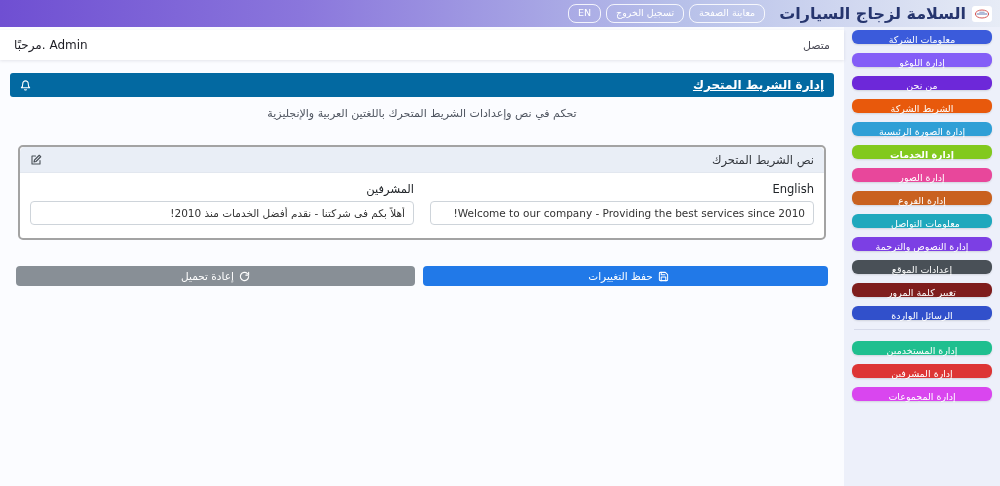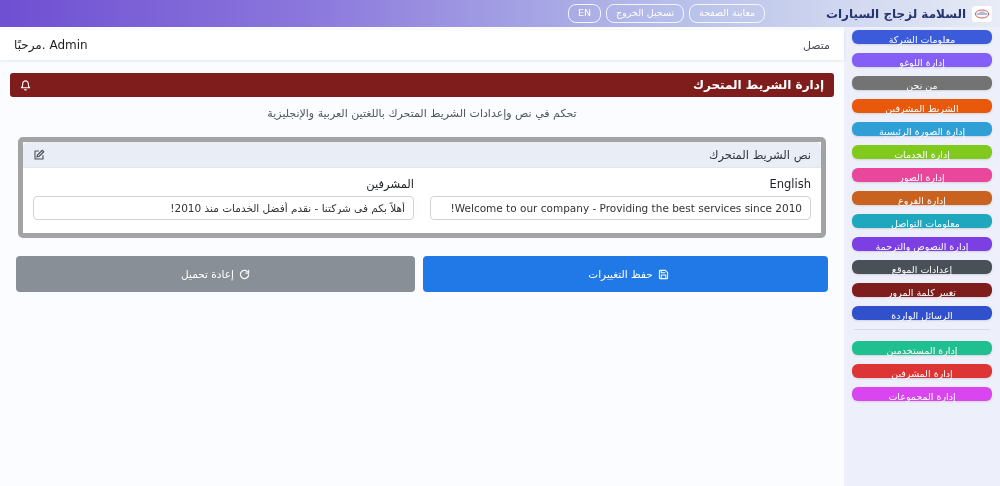--- a/index.html
+++ b/index.html
@@ -12,21 +12,21 @@
   
   .topbar {
     height: 27px; display: flex; align-items: center; padding: 0 8px;
     background: linear-gradient(90deg, #6f4fd2 0%, #8a76dc 30%, #b7c0e9 68%, #e7ecf6 100%);
   }
   .brand { display: flex; align-items: center; gap: 6px; }
   .brand-logo {
     width: 20px; height: 16px; background: #fff; border-radius: 3px;
     display: flex; align-items: center; justify-content: center;
   }
-  .brand-title { color: #26356e; font-size: 12px; font-weight: bold; text-align: right; }
+  .brand-title { color: #26356e; font-size: 16px; font-weight: bold; text-align: right; }
   .topbar-buttons { display: flex; gap: 5px; margin-right: auto; margin-left: 560px; }
   .tb-btn {
     border: 1px solid rgba(255,255,255,.85); background: transparent; color: #fff;
     font-size: 9.5px; padding: 2px 9px; border-radius: 8px; cursor: pointer;
     font-family: inherit; white-space: nowrap; line-height: 1.3;
   }
   
   .layout { display: flex; height: 459px; }
   
   .sidebar { width: 156px; background: #edf0fa; padding: 3px 8px 0; overflow: hidden; }
@@ -46,37 +46,37 @@
   }
   .welcome-status { font-size: 11px; color: #4a4a55; }
   .welcome-greeting { font-size: 12px; font-weight: normal; color: #1d1d24; }
   .banner {
     margin: 13px 10px 0; height: 24px; border-radius: 3px; padding: 0 10px;
     display: flex; align-items: center; justify-content: space-between; color: #fff;
   }
   .banner-title { font-size: 12px; font-weight: bold; }
   .banner .icon svg { display: block; }
   .subtitle { text-align: center; font-size: 11px; color: #4f5560; margin: 10px 0 9px; }
-  .card { margin: 8px 18px; background: #fff; border: 5px solid #a3a3a3; border-radius: 5px; }
+  .card { margin: 16px 18px; background: #fff; border: 2px solid #a3a3a3; border-radius: 5px; }
   .card-header {
     background: #e9eef6; height: 26px; padding: 0 10px; border-radius: 5px 5px 0 0;
     border-bottom: 1px solid #e2e7ef; display: flex; align-items: center;
     justify-content: space-between; font-size: 11.5px; color: #32363c;
   }
   .edit-ic { color: #495057; cursor: pointer; display: flex; }
   .card-body { padding: 9px 10px 13px; display: flex; gap: 16px; }
   .field { flex: 1; }
   .field label { display: block; font-size: 11.5px; color: #212529; margin-bottom: 5px; }
   .field input {
     width: 100%; height: 24px; border: 1px solid #ced4da; border-radius: 4px;
     padding: 0 8px; font-size: 10.5px; color: #333; font-family: inherit; background: #fff;
   }
   .actions { margin: 10px 16px 0; display: flex; gap: 8px; }
   .action-btn {
-    flex: 1; height: 36px; border: none; border-radius: 4px; color: #fff;
+    flex: 1; height: 20px; border: none; border-radius: 4px; color: #fff;
     font-size: 10.5px; display: flex; align-items: center; justify-content: center;
     gap: 5px; cursor: pointer; font-family: inherit;
   }
   .action-btn svg { flex: 0 0 auto; }
 </style>
 </head>
 <body>
 
 <header class="topbar">
   <div class="brand">
@@ -94,24 +94,24 @@
     <button class="tb-btn">تسجيل الخروج</button>
     <button class="tb-btn">EN</button>
   </div>
 </header>
 
 <div class="layout">
 
   <nav class="sidebar">
     <button class="side-btn" style="background-color: rgb(59, 91, 219);">معلومات الشركة</button>
     <button class="side-btn" style="background-color: rgb(132, 94, 247);">إدارة اللوغو</button>
-    <button class="side-btn" style="background-color: #737373;">من نحن</button>
-    <button class="side-btn" style="background-color: rgb(232, 89, 12);">الشريط المشرفين</button>
+    <button class="side-btn" style="background-color: #6d28d9;">من نحن</button>
+    <button class="side-btn" style="background-color: rgb(232, 89, 12);">الشريط الشركة</button>
     <button class="side-btn" style="background-color: rgb(47, 159, 214); margin-left: 12px;">إدارة الصورة الرئيسية</button>
-    <button class="side-btn" style="background-color: rgb(130, 201, 30);">إدارة الخدمات</button>
+    <button class="side-btn" style="background-color: rgb(130, 201, 30); font-weight: bold;">إدارة الخدمات</button>
     <button class="side-btn" style="background-color: rgb(232, 71, 155);">إدارة الصور</button>
     <button class="side-btn" style="background-color: rgb(201, 97, 31);">إدارة الفروع</button>
     <button class="side-btn" style="background-color: rgb(31, 168, 189); padding-left: 7px;">معلومات التواصل</button>
     <button class="side-btn" style="background-color: rgb(124, 63, 228);">إدارة النصوص والترجمة</button>
     <button class="side-btn" style="background-color: rgb(73, 80, 87);">إعدادات الموقع</button>
     <button class="side-btn" style="background-color: #7f1d1d;">تغيير كلمة المرور</button>
     <button class="side-btn" style="background-color: rgb(49, 80, 203);">الرسائل الواردة</button>
     <hr class="side-divider">
     <button class="side-btn" style="background-color: rgb(31, 191, 143);">إدارة المستخدمين</button>
     <button class="side-btn" style="background-color: rgb(221, 53, 53);">إدارة المشرفين</button>
@@ -119,21 +119,21 @@
 
   </nav>
 
   <main class="main">
 
     <div class="welcome">
       <span class="welcome-status">متصل</span>
       <span class="welcome-greeting" dir="ltr">مرحبًا. Admin</span>
     </div>
 
-    <div class="banner" style="background-color: #7f1d1d;">
+    <div class="banner" style="background-color: #0369a1; text-decoration: underline;">
       <span class="banner-title">إدارة الشريط المتحرك</span>
       <span class="icon">
         <svg width="11" height="11" viewBox="0 0 24 24" fill="none" stroke="#fff" stroke-width="2.4" stroke-linecap="round" stroke-linejoin="round">
           <path d="M18 8a6 6 0 0 0-12 0c0 7-3 9-3 9h18s-3-2-3-9"></path>
           <path d="M13.7 21a2 2 0 0 1-3.4 0"></path>
         </svg>
       </span>
     </div>
 
     <p class="subtitle">تحكم في نص وإعدادات الشريط المتحرك باللغتين العربية والإنجليزية</p>

